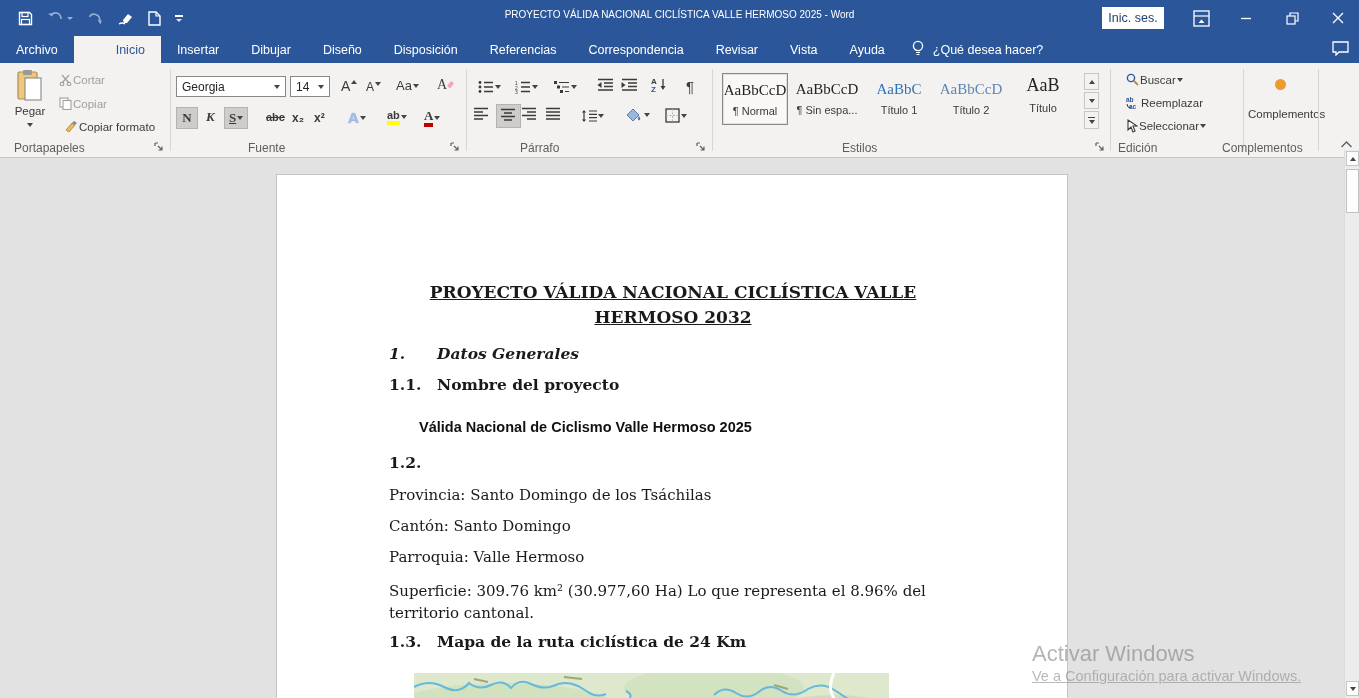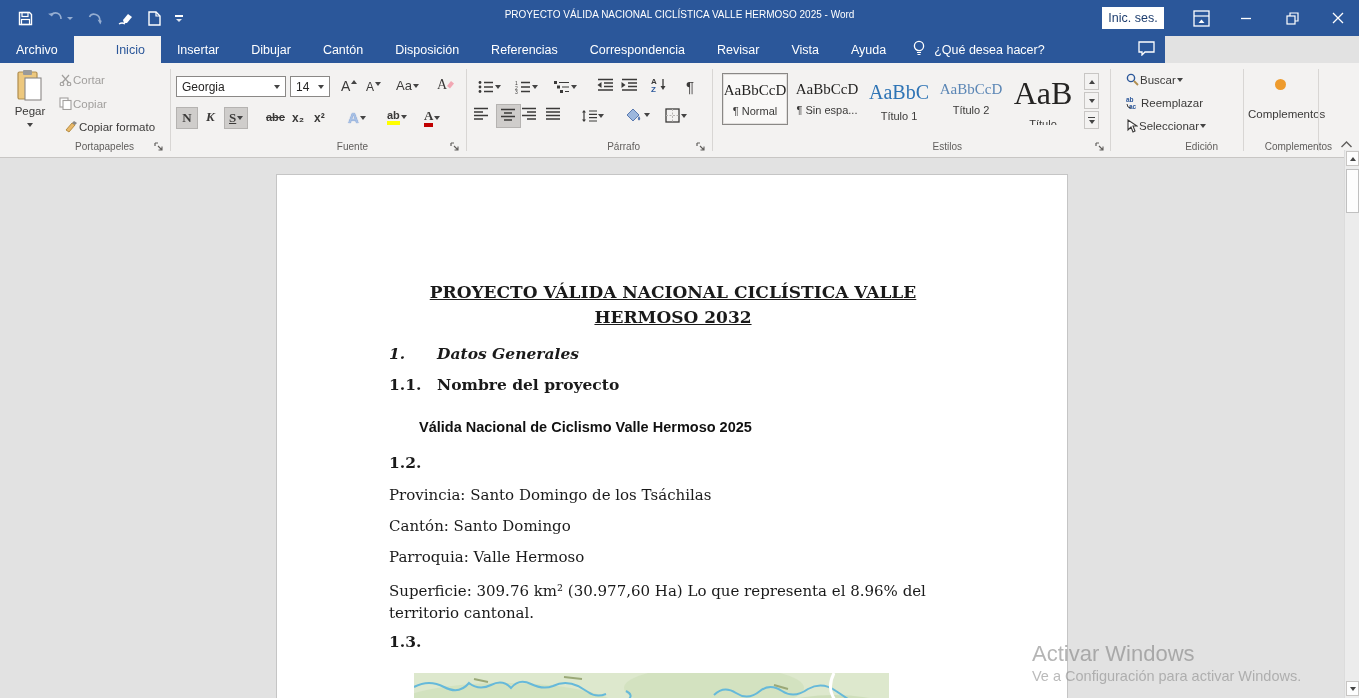--- a/index.html
+++ b/index.html
@@ -17,29 +17,29 @@
   .qat svg { display:block; }
   .win-title { position:absolute; top:9px; width:100%; text-align:center; font-size:10px; color:#fff; pointer-events:none; }
   .signin-btn { position:absolute; left:1102px; top:7px; width:62px; height:22px; background:#fff; color:#1e3e6f;
      font-size:12.5px; display:flex; align-items:center; justify-content:center; }
   .winctl { position:absolute; top:4px; width:30px; height:28px; display:flex; align-items:center; justify-content:center; color:#fff; font-size:14px; }
   .chev { display:inline-block; width:0; height:0; border-left:3.5px solid transparent; border-right:3.5px solid transparent; border-top:4px solid #444; }
   .chev.w { border-top-color:#dfe6f0; }
   .chev.sm { border-left-width:3px; border-right-width:3px; border-top-width:3.5px; }
 
   
-  #tabrow { left:0; top:36px; width:1165px; height:27px; background:#2b579a; display:flex; align-items:stretch; color:#fff; font-size:12.5px; }
+  #tabrow { left:0; top:36px; width:1359px; height:27px; background:#2b579a; display:flex; align-items:stretch; color:#fff; font-size:12.5px; }
   .tab { padding:0 16px; display:flex; align-items:center; }
   .tab.active { background:#f3f2f1; color:#2b579a;padding-left:42px; }
   .tellme { display:flex; align-items:center; gap:8px; padding:0 10px; }
 
   
   #ribbon { left:0; top:63px; width:1359px; height:95px; background:#f3f2f1; border-bottom:1px solid #c8c6c4; font-size:11.5px; color:#3b3a39; }
   .vsep { position:absolute; top:6px; height:82px; width:1px; background:#d8d6d4; }
-  .grp-label { position:absolute; top:78px; font-size:10px; color:#605e5c; text-align:right; }
+  .grp-label { position:absolute; top:78px; font-size:12px; color:#605e5c; text-align:left; }
   .launcher { position:absolute; top:79px; width:12px; height:12px; }
   .btn-s { display:inline-flex; align-items:center; gap:1px; padding:2px 4px; color:#3b3a39; }
   .toggled { background:#cfcdcb; border:1px solid #b5b3b1; }
   .ghost { color:#a19f9d; }
   .combo { background:#fff; border:1px solid #8a8886; height:21px; display:flex; align-items:center; justify-content:space-between; padding:0 5px; font-size:12px; color:#252423; }
   .ffbtn { font-family:"Liberation Serif", serif; font-weight:bold; font-size:13px; }
   .stylecard { position:absolute; top:10px; width:66px; height:52px; text-align:center; overflow:hidden; }
   .stylecard .prev { font-family:"Liberation Serif", serif; font-size:15px; color:#252423; margin-top:8px; white-space:nowrap; }
   .stylecard .nm { font-size:11px; color:#3b3a39; margin-top:6px; white-space:nowrap; }
   .selectedcard { border:1px solid #8a8886; background:#f9f8f7; box-shadow:inset 0 0 0 1px #e1dfdd; }
@@ -55,21 +55,21 @@
   .hnum { position:absolute; left:112px; font-weight:bold; font-size:15.5px; }
   .htxt { position:absolute; left:160px; font-weight:bold; font-size:15.5px; }
   #doc-title { left:0; width:792px; text-align:center; font-weight:bold; font-size:17px; text-decoration:underline; line-height:25px; padding:0 110px; }
 
   
   #vscroll { left:1344px; top:150px; width:15px; height:548px; background:#ececec; border-left:1px solid #dcdcdc; }
   .sc-arrow { position:absolute; left:1px; width:13px; height:15px; background:#fdfdfd; border:1px solid #c8c6c4; display:flex; align-items:center; justify-content:center; }
   #sc-thumb { position:absolute; left:1px; top:19px; width:13px; height:44px; background:#fdfdfd; border:1px solid #c0c0c0; }
 
   .watermark1 { font-size:22px; color:rgba(120,120,120,0.55); font-family:"Liberation Sans",sans-serif; }
-  .watermark2 { font-size:14.5px; color:rgba(140,140,140,0.6); }
+  .watermark2 { font-size:14.5px; color:rgba(140,140,140,0.6);text-decoration:underline; }
 </style>
 </head>
 <body>
 
 <div id="titlebar" class="abs">
   <div class="qat">
     <span>
         <svg width="15" height="15" viewBox="0 0 15 15">
           <path d="M1.5 1.5 h10 l2 2 v10 h-12 z" fill="none" stroke="#fff" stroke-width="1.4"></path>
           <rect x="4" y="1.5" width="6" height="4" fill="none" stroke="#fff" stroke-width="1.2"></rect>
@@ -131,21 +131,21 @@
         <path d="M1 1 L11 11 M11 1 L1 11" stroke="#fff" stroke-width="1.3"></path>
       </svg>
     </div>
 </div>
 
 <div id="tabrow" class="abs">
   <div class="tab">Archivo</div>
   <div class="tab active">Inicio</div>
   <div class="tab">Insertar</div>
   <div class="tab">Dibujar</div>
-  <div class="tab">Cantón</div>
+  <div class="tab">Diseño</div>
   <div class="tab">Disposición</div>
   <div class="tab">Referencias</div>
   <div class="tab">Correspondencia</div>
   <div class="tab">Revisar</div>
   <div class="tab">Vista</div>
   <div class="tab">Ayuda</div>
   <div class="tellme">
     <span><svg width="14" height="17" viewBox="0 0 14 17">
           <circle cx="7" cy="6" r="4.6" fill="none" stroke="#fff" stroke-width="1.3"></circle>
           <path d="M5 12.5 h4 M5.5 14.5 h3" stroke="#fff" stroke-width="1.2"></path>
@@ -350,29 +350,29 @@
 
   <div class="stylecard selectedcard" style="left:722px">
     <div class="prev">AaBbCcD</div>
     <div class="nm">¶ Normal</div>
   </div>
   <div class="stylecard" style="left:794px">
     <div class="prev">AaBbCcD</div>
     <div class="nm">¶ Sin espa...</div>
   </div>
   <div class="stylecard" style="left:866px">
-    <div class="prev" style="color:#2e74b5; font-size:20px">AaBbC</div>
+    <div class="prev" style="color:#2e74b5; font-size:15px">AaBbC</div>
     <div class="nm">Título 1</div>
   </div>
   <div class="stylecard" style="left:938px">
     <div class="prev" style="color:#5b86b5">AaBbCcD</div>
     <div class="nm">Título 2</div>
   </div>
   <div class="stylecard" style="left:1010px">
-    <div class="prev" style="font-size:32px; margin-top:2px">AaB</div>
+    <div class="prev" style="font-size:18px; margin-top:2px">AaB</div>
     <div class="nm">Título</div>
   </div>
   <div class="abs sbbtn" style="left:1084px; top:10px">
       <span class="tri-u"></span>
     </div>
   <div class="abs sbbtn" style="left:1084px; top:29px">
       <span class="tri-d"></span>
     </div>
   <div class="abs sbbtn" style="left:1084px; top:48px; height:18px; flex-direction:column">
       <span style="width:7px;height:1.5px;background:#444;margin-bottom:1.5px"></span>
@@ -439,20 +439,21 @@
     <div class="docline" style="top:244px; left:142px; font-family:'Liberation Sans',sans-serif; font-weight:bold; font-size:14.5px; color:#111">Válida Nacional de Ciclismo Valle Hermoso 2025</div>
 
     <div class="hnum" style="top:278px">1.2.</div>
 
     <div class="docline" style="top:311px">Provincia: Santo Domingo de los Tsáchilas</div>
     <div class="docline" style="top:342px">Cantón: Santo Domingo</div>
     <div class="docline" style="top:373px">Parroquia: Valle Hermoso</div>
     <div class="docline" style="top:405px; width:585px; line-height:22px">Superficie: 309.76 km² (30.977,60 Ha) Lo que representa el 8.96% del territorio cantonal.</div>
 
     <div class="hnum" style="top:457px">1.3.</div>
+    <div class="htxt" style="top:457px">Mapa de la ruta ciclística de 24 Km</div>
 
     <div class="abs" style="left:137px; top:498px; width:475px; height:26px; overflow:hidden">
       <svg width="475" height="80" viewBox="0 0 475 80">
         <rect width="475" height="80" fill="#dde8cd"></rect>
         <ellipse cx="90" cy="40" rx="120" ry="30" fill="#cfe0bb" opacity="0.8"></ellipse>
         <ellipse cx="300" cy="15" rx="90" ry="22" fill="#cfe0bb" opacity="0.7"></ellipse>
         <ellipse cx="420" cy="50" rx="80" ry="28" fill="#c7dab2" opacity="0.7"></ellipse>
         <ellipse cx="200" cy="60" rx="100" ry="20" fill="#e7efdb" opacity="0.9"></ellipse>
         <path d="M0 14 q15 -8 30 0 t25 -4 q10 8 22 2 t20 3 q8 -10 20 -4 t22 2 q12 -6 25 0 l10 6 q8 6 18 2" fill="none" stroke="#66b9da" stroke-width="2"></path>
         <path d="M212 18 q8 4 2 9 q-6 4 2 8" fill="none" stroke="#66b9da" stroke-width="2"></path>

